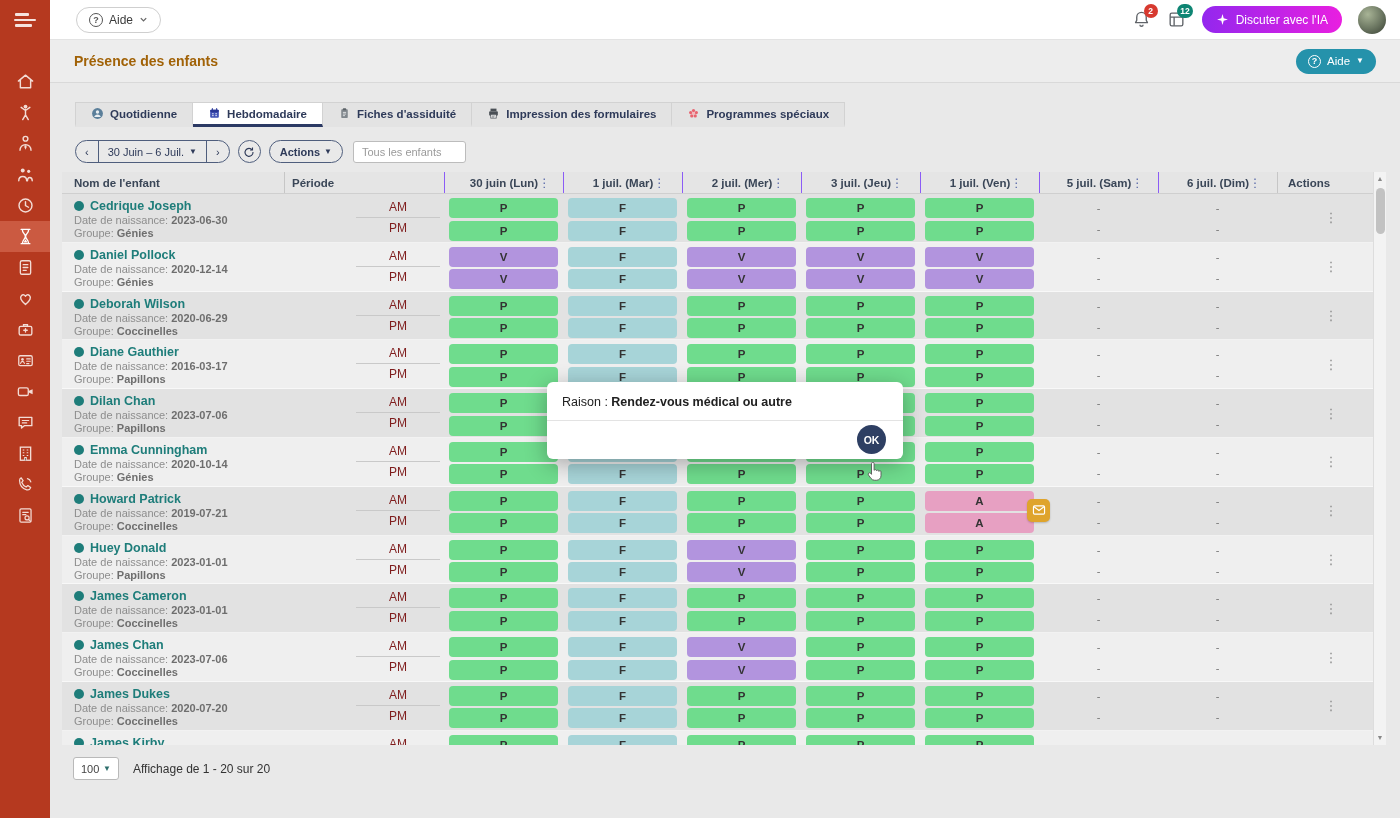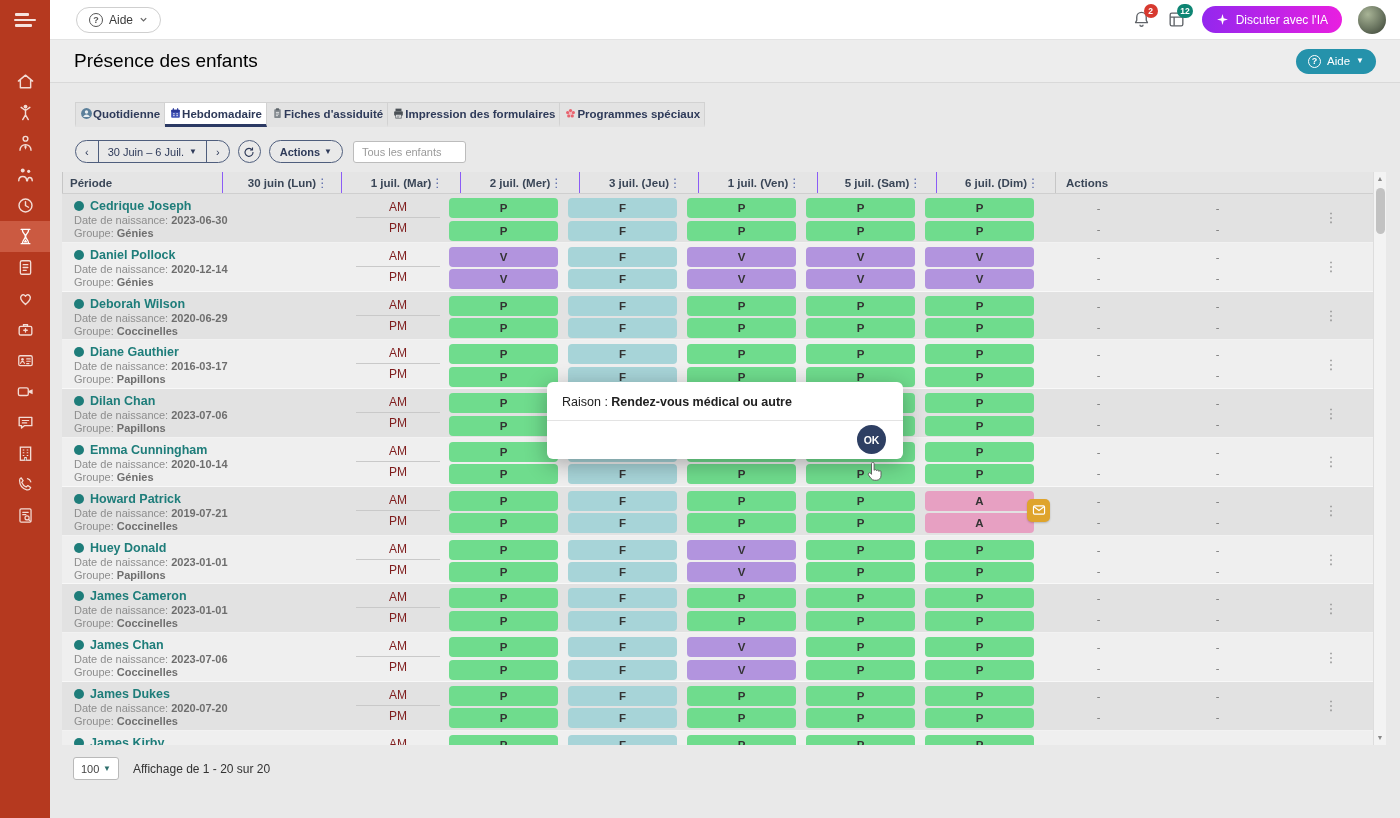--- a/index.html
+++ b/index.html
@@ -22,28 +22,28 @@
   .chev{width:9px;height:9px}
   .topbar-right{margin-left:auto;display:flex;align-items:center;gap:16px}
   .icon-wrap{position:relative;color:#5f6368;cursor:pointer}
   .icon-wrap svg{width:19px;height:19px;display:block}
   .badge{position:absolute;top:-6px;right:-7px;min-width:14px;height:14px;border-radius:8px;color:#fff;font-size:8.5px;font-weight:bold;display:flex;align-items:center;justify-content:center;padding:0 3px}
   .badge.red{background:#d7392f}.badge.teal{background:#0e8573}
   .ai-btn{height:27px;border-radius:14px;background:linear-gradient(90deg,#9327ee,#e91fe0);color:#fff;font-size:12px;display:flex;align-items:center;gap:7px;padding:0 14px;cursor:pointer;border:none}
   .avatar{width:28px;height:28px;border-radius:50%;background:radial-gradient(circle at 35% 30%,#a8b496,#6a7560 55%,#3c4437 95%);cursor:pointer}
   
   .page-header{height:43px;background:#ededed;border-bottom:1px solid #d9d9d9;display:flex;align-items:center;padding:0 24px}
-  .page-title{font-size:19px;font-weight:normal;color:#000000;flex:1}
+  .page-title{font-size:14px;font-weight:bold;color:#a16207;flex:1}
   .aide-teal{height:25px;border-radius:14px;background:#2592ab;color:#fff;font-size:11.5px;display:flex;align-items:center;gap:6px;padding:0 12px;cursor:pointer;border:none}
   .aide-teal .qmark{border-color:#fff;color:#fff;width:13px;height:13px}
   .caret{font-size:8px;line-height:1}
   
   .content{padding:19px 14px 0 12px}
   .tabs{margin-left:13px;display:flex}
-  .tab{height:25px;display:flex;align-items:center;padding:0 4px;background:#e3e3e3;border:1px solid #d2d2d2;border-bottom:3px solid transparent;font-size:11.5px;font-weight:bold;color:#2e3a59;cursor:pointer;white-space:nowrap}
+  .tab{height:25px;display:flex;align-items:center;gap:6px;padding:0 15px;background:#e3e3e3;border:1px solid #d2d2d2;border-bottom:3px solid transparent;font-size:11.5px;font-weight:bold;color:#2e3a59;cursor:pointer;white-space:nowrap}
   .tab+.tab{border-left:none}
   .tab.active{background:#fff;border-bottom-color:#2c3a64}
   .tab svg{width:13px;height:13px}
   
   .toolbar{display:flex;align-items:center;margin:13px 0 9px 13px;width:1311px}
   .nav-group{display:flex;border:1px solid #4f5e7d;border-radius:13px;overflow:hidden;height:23px;color:#2e3a59}
   .seg{padding:0 9px;display:flex;align-items:center;font-size:11px;cursor:pointer;gap:5px}
   .seg+.seg{border-left:1px solid #4f5e7d}
   .circle-btn{width:23px;height:23px;border:1px solid #4f5e7d;border-radius:50%;margin-left:8px;display:flex;align-items:center;justify-content:center;color:#2e3a59;cursor:pointer;background:transparent}
   .circle-btn svg{width:12px;height:12px}
@@ -310,20 +310,21 @@
       </button>
       <button class="actions-btn">
         <span>Actions</span>
           <span class="caret">▼</span>
       </button>
       <input class="filter-input" placeholder="Tous les enfants" style="">
     </div>
 
     <div class="table-card">
       <div class="thead" id="thead">
+          <div class="th th-name">Nom de l'enfant</div>
           <div class="th th-period">Période</div>
           <div class="th th-day">
             <span>30 juin (Lun)</span>
             <span class="th-dots">⋮</span>
           </div>
           <div class="th th-day">
             <span>1 juil. (Mar)</span>
             <span class="th-dots">⋮</span>
           </div>
           <div class="th th-day">

